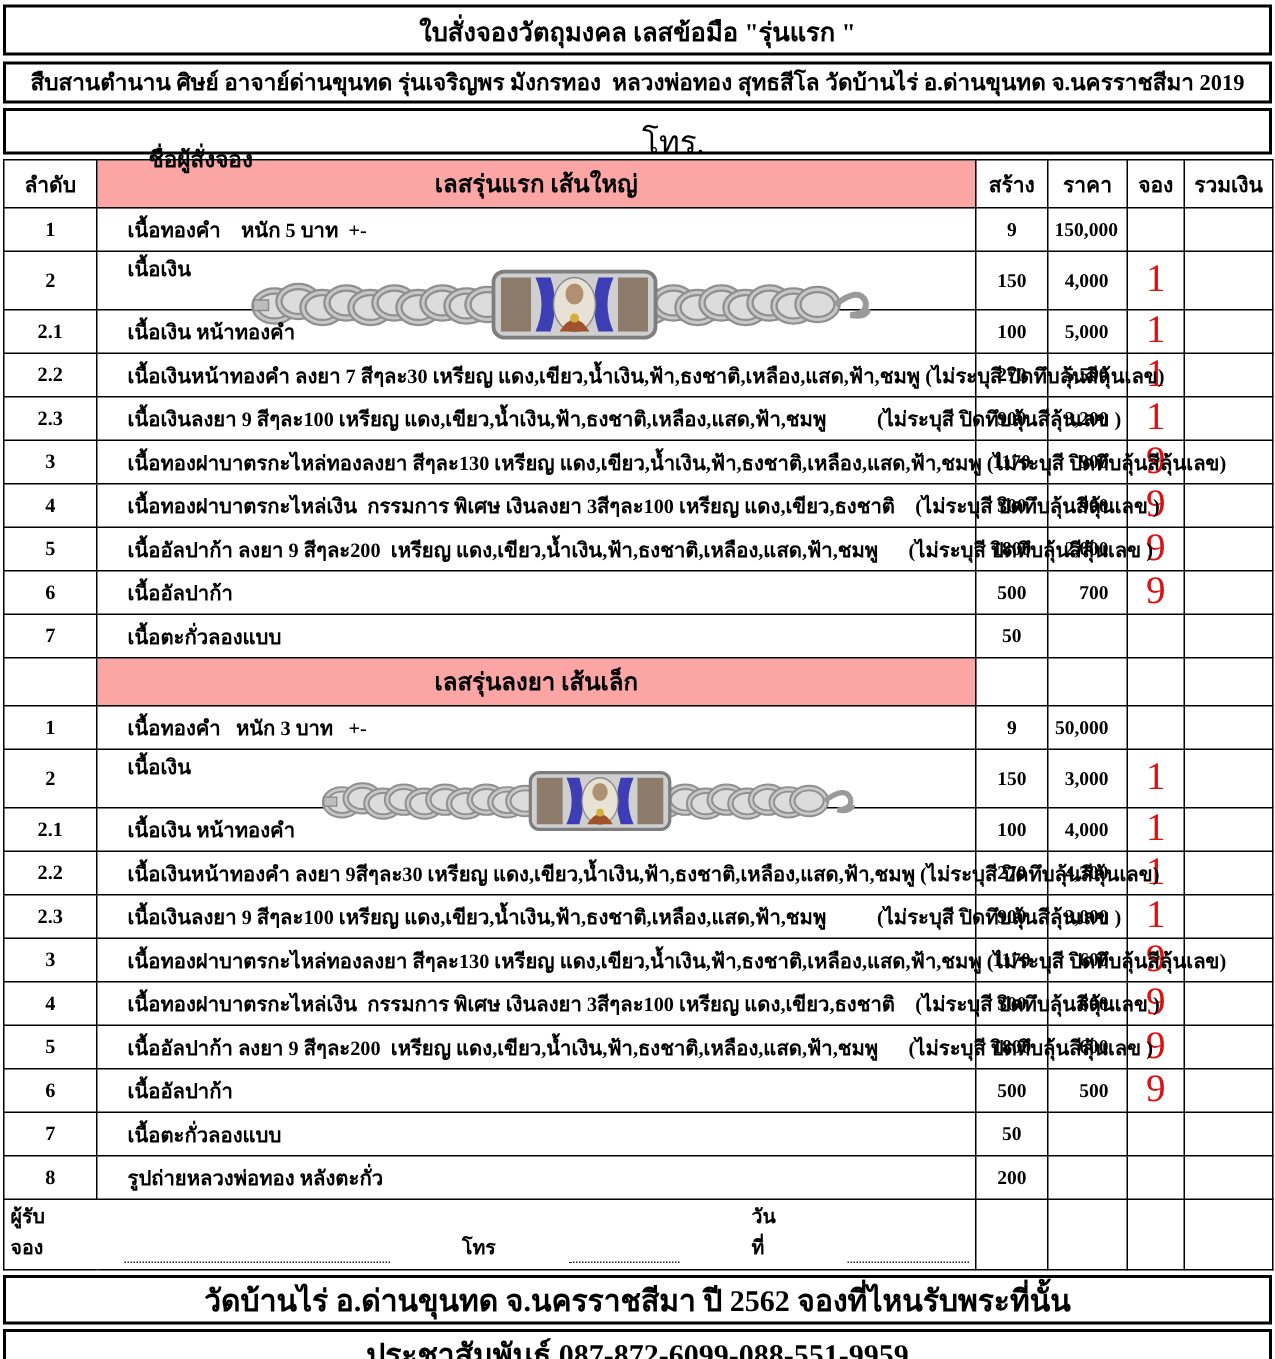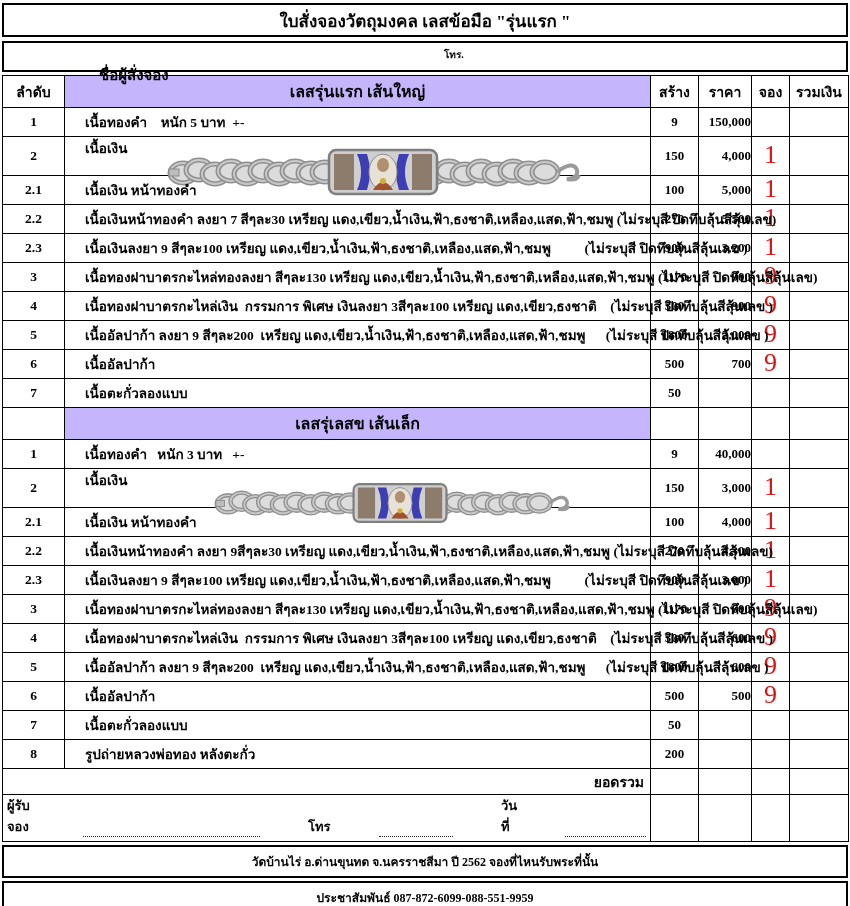--- a/index.html
+++ b/index.html
@@ -8,73 +8,76 @@
   .page { width:850px; height:906px; padding:3px 2px 0 2px; position:relative; }
 
   .box { border:2px solid #000; background:#fff; }
   .title-box { height:34px; margin-bottom:4px; display:flex; align-items:center; justify-content:center; }
   .title-text { font-size:17px; font-weight:bold; }
   .subtitle-box { height:28px; margin-bottom:3px; display:flex; align-items:center; justify-content:center; }
   .subtitle-text { font-size:15px; font-weight:bold; white-space:pre; }
   .orderer-box { height:31px; margin-bottom:3px; position:relative; }
   .orderer-label { position:absolute; left:95px; top:20px; font-size:15px; font-weight:bold; }
   .orderer-name-blank { position:absolute; left:200px; top:2px; width:230px; height:26px; }
-  .tel-label { position:absolute; left:440px; top:4px; font-size:10px; font-weight:bold; }
+  .tel-label { position:absolute; left:424px; top:4px; font-size:21px; font-weight:normal; }
   .tel-blank { position:absolute; left:480px; top:2px; width:300px; height:26px; }
 
   table.main { width:846px; border-collapse:collapse; table-layout:fixed; }
   td { border:1.5px solid #000; padding:0 4px; font-size:13.5px; font-weight:bold; overflow:visible; }
   col.c1 { width:62px; } col.c2 { width:586px; } col.c3 { width:48px; }
   col.c4 { width:53px; } col.c5 { width:38px; } col.c6 { width:59px; }
 
   tr.head-row td { height:32px; }
   td.idx { text-align:center; }
-  td.sec-title { background:#c4b5fd; text-align:center; font-size:16px; }
+  td.sec-title { background:#fca5a5; text-align:center; font-size:16px; }
   td.colhead { text-align:center; font-size:14px; }
   tr.data-row td { height:29px; }
   tr.image-row td { height:37px; }
   td.desc { white-space:pre; position:relative;padding-left:20px; }
   td.made { text-align:center; font-size:13px; }
-  td.price { text-align:right; padding-right:0; font-size:13px; }
+  td.price { text-align:right; padding-right:12px; font-size:13px; }
   td.res { text-align:center; }
   td.res .reserve-mark { color:#dd1111; font-size:26px; line-height:20px; font-weight:normal;
       font-family:"Liberation Serif", serif; }
   tr.total-row td { height:26px; }
   td.total-label { text-align:right; padding-right:6px; font-size:14px; }
   tr.receiver-row td { height:30px; }
   .receiver-flex { display:flex; align-items:flex-end; font-size:13px; font-weight:bold; padding-bottom:4px;gap:48px; }
   .dots { border-bottom:1.6px dotted #222; height:14px; display:inline-block; }
   .dots.d1 { width:280px; } .dots.d2 { width:118px; } .dots.d3 { width:128px; }
 
   .bracelet-wrap { position:absolute; top:-5px; left:82px; width:430px; height:48px; pointer-events:none; }
   .bracelet-wrap.small { left:130px; top:-4px; width:370px; height:44px; }
   .bracelet-wrap svg { width:100%; height:100%; }
 
   .banner { height:33px; margin-top:3px; display:flex; align-items:center; justify-content:center; }
-  .banner-text { font-size:12px; font-weight:bold; }
+  .banner-text { font-size:20px; font-weight:bold; }
   .hidden-defs { position:absolute; width:0; height:0; overflow:hidden; }
 </style>
 </head>
 <body>
 
 <svg class="hidden-defs" aria-hidden="true">
   <defs>
     <g id="lnk">
       <ellipse cx="0" cy="0" rx="13" ry="10" fill="#dcdcdc" stroke="#8f8f8f" stroke-width="5"></ellipse>
       <ellipse cx="0" cy="0" rx="13" ry="10" fill="none" stroke="#c8c8c8" stroke-width="2"></ellipse>
     </g>
   </defs>
 </svg>
 
 <div class="page">
 
   <div class="box title-box">
     <span class="title-text">ใบสั่งจองวัตถุมงคล เลสข้อมือ "รุ่นแรก "</span>
   </div>
 
+  <div class="box subtitle-box">
+    <span class="subtitle-text">สืบสานตำนาน ศิษย์ อาจาย์ด่านขุนทด รุ่นเจริญพร มังกรทอง  หลวงพ่อทอง สุทธสีโล วัดบ้านไร่ อ.ด่านขุนทด จ.นครราชสีมา 2019</span>
+  </div>
 
   <div class="box orderer-box">
     <span class="orderer-label">ชื่อผู้สั่งจอง</span>
     <span class="orderer-name-blank"></span>
     <span class="tel-label">โทร.</span>
     <span class="tel-blank"></span>
   </div>
 
   <table class="main">
     <colgroup>
@@ -218,32 +221,32 @@
     <td class="idx">7</td>
     <td class="desc"><span>เนื้อตะกั่วลองแบบ</span></td>
     <td class="made">50</td>
     <td class="price"></td>
     <td class="res"><span class="reserve-mark"></span></td>
     <td class="total"></td>
   </tr>
 
   <tr class="head-row">
     <td class="idx colhead"></td>
-    <td class="sec-title">เลสรุ่เลสข เส้นเล็ก</td>
+    <td class="sec-title">เลสรุ่นลงยา เส้นเล็ก</td>
     <td class="colhead"></td>
     <td class="colhead"></td>
     <td class="colhead"></td>
     <td class="colhead"></td>
   </tr>
 
   <tr class="data-row">
     <td class="idx">1</td>
     <td class="desc"><span>เนื้อทองคำ   หนัก 3 บาท   +-</span></td>
     <td class="made">9</td>
-    <td class="price">40,000</td>
+    <td class="price">50,000</td>
     <td class="res"><span class="reserve-mark"></span></td>
     <td class="total"></td>
   </tr>
 
   <tr class="data-row image-row">
     <td class="idx">2</td>
     <td class="desc"><span>เนื้อเงิน</span>
   <span class="bracelet-wrap small">
     <svg viewBox="0 0 430 48">
       <g>
@@ -362,27 +365,20 @@
 
   <tr class="data-row">
     <td class="idx">8</td>
     <td class="desc"><span>รูปถ่ายหลวงพ่อทอง หลังตะกั่ว</span></td>
     <td class="made">200</td>
     <td class="price"></td>
     <td class="res"><span class="reserve-mark"></span></td>
     <td class="total"></td>
   </tr>
 
-  <tr class="total-row">
-    <td class="total-label" colspan="2">ยอดรวม</td>
-    <td></td>
-    <td></td>
-    <td></td>
-    <td></td>
-  </tr>
 
   <tr class="receiver-row">
     <td colspan="2">
       <div class="receiver-flex">
         <span>ผู้รับจอง</span>
               <span class="dots d1"></span>
         <span>โทร</span>
               <span class="dots d2"></span>
         <span>วันที่</span>
               <span class="dots d3"></span>

